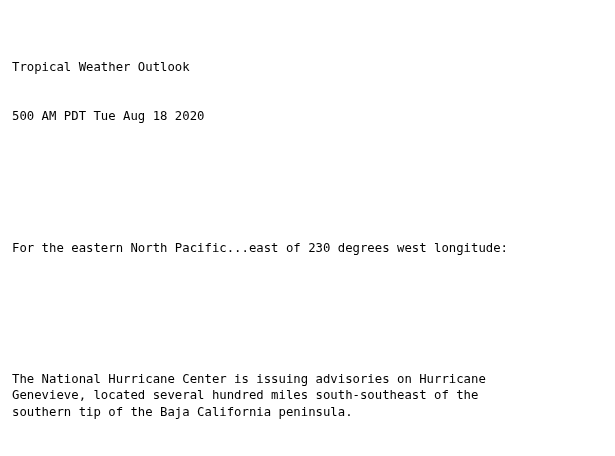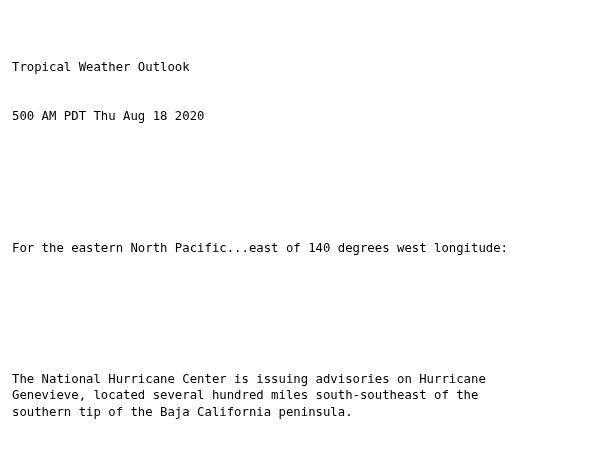--- a/index.html
+++ b/index.html
@@ -37,25 +37,25 @@
     height: 16.4px;
   }
 </style>
 </head>
 <body>
 
 <div class="page">
   <div class="doc">
 
     <div class="block">Tropical Weather Outlook</div>
-    <div class="block">500 AM PDT Thu Aug 18 2020</div>
+    <div class="block">500 AM PDT Tue Aug 18 2020</div>
 
     <div class="spacer"></div>
 
-    <div class="block">For the eastern North Pacific...east of 140 degrees west longitude:</div>
+    <div class="block">For the eastern North Pacific...east of 230 degrees west longitude:</div>
 
     <div class="spacer"></div>
 
     <div class="block">The National Hurricane Center is issuing advisories on Hurricane
 Genevieve, located several hundred miles south-southeast of the
 southern tip of the Baja California peninsula.</div>
 
     
 
     

